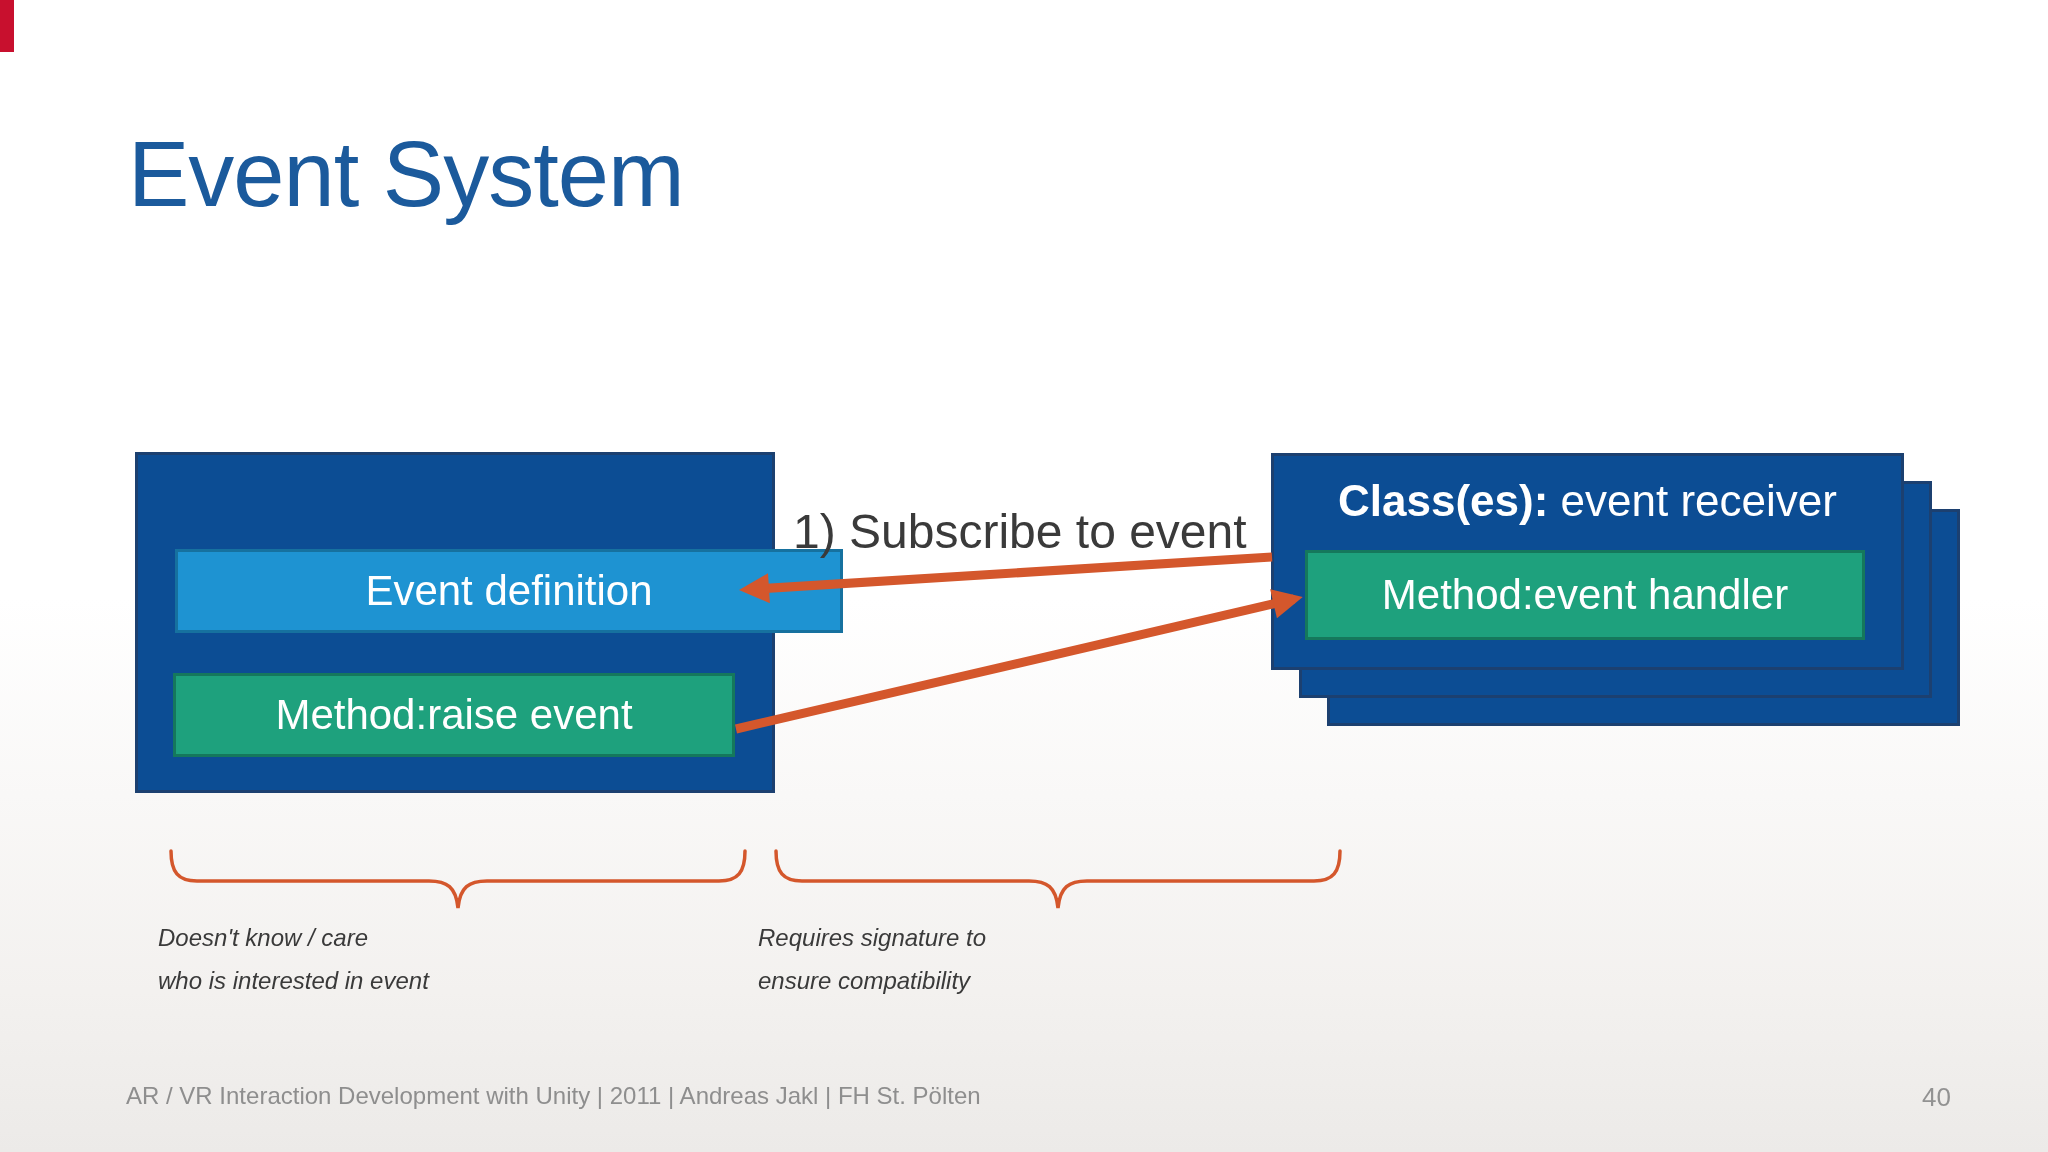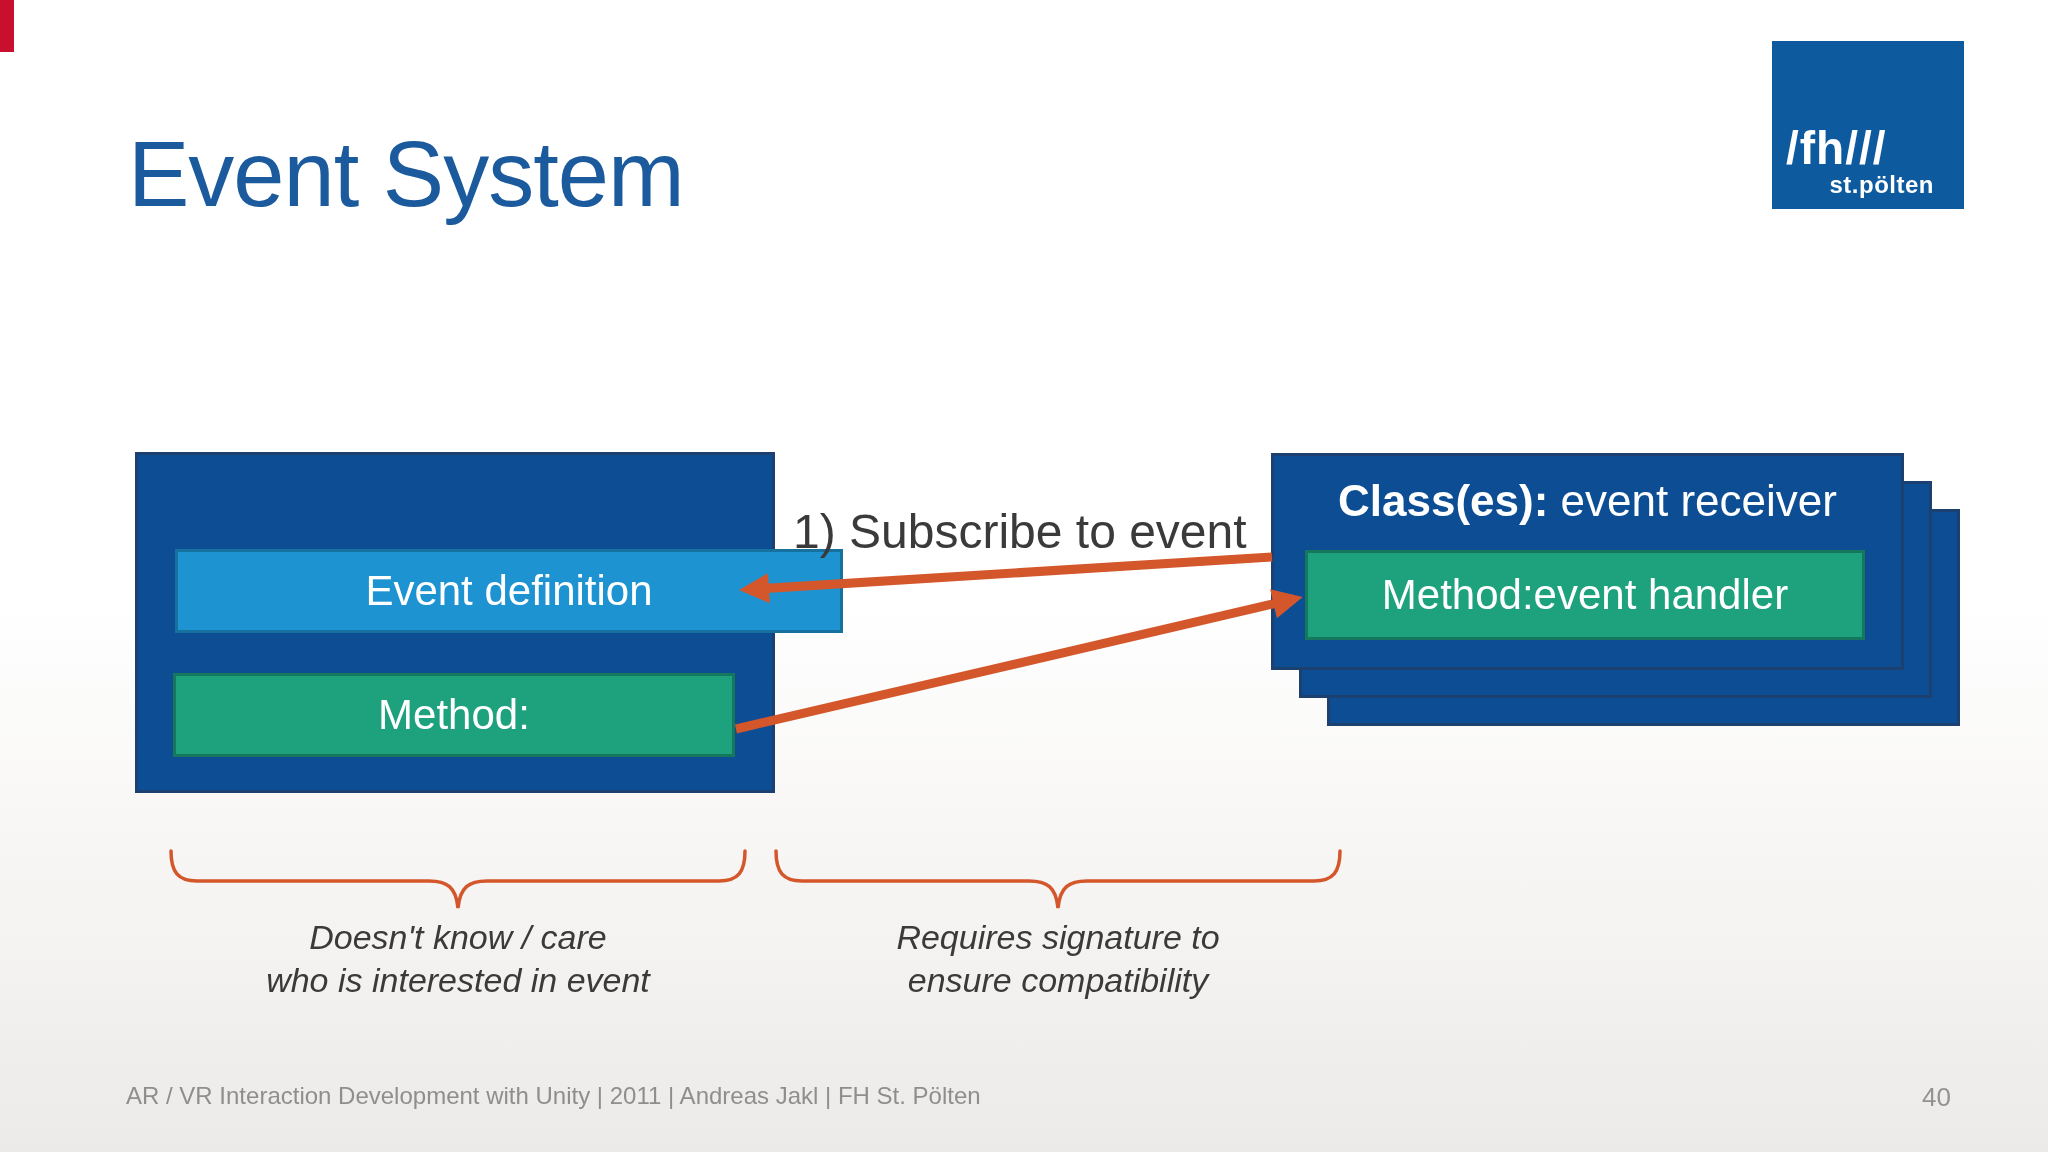--- a/index.html
+++ b/index.html
@@ -40,49 +40,46 @@
 
   
   .overlay { position:absolute; left:0; top:0; width:2048px; height:1152px; pointer-events:none; z-index:5; }
 
   
   .mid-label { position:absolute; color:#3A3A3A; font-weight:300; font-size:48px; line-height:64px; z-index:6; white-space:nowrap;text-align:right; }
   .label-subscribe { left:793px; top:500px; }
   .label-raised    { left:795px; top:708px; }
 
   
-  .caption { position:absolute; width:600px; text-align:center; color:#3A3A3A;
-             font-style:italic; font-weight:300; font-size:34px; line-height:43px; z-index:6; }
+  .caption { position:absolute; width:600px; color:#3A3A3A;
+             font-style:italic; font-weight:300; font-size:24px; line-height:43px; z-index:6; }
   .caption-left  { left:158px; top:916px; }
   .caption-right { left:758px; top:916px; }
 
   
   .footer { position:absolute; left:126px; top:1082px; color:#8E8E8E; font-size:24px; font-weight:300; letter-spacing:0px; }
   .page-num { position:absolute; left:1922px; top:1082px; color:#929292; font-size:26px; font-weight:300; }
 </style>
 </head>
 <body>
 
 <div class="slide">
 
   <div class="accent-bar"></div>
 
   <div class="title">Event System</div>
 
-  <div class="logo">
-    <div class="logo-fh">/fh///</div>
-    <div class="logo-city">st.pölten</div>
-  </div>
 
   <div class="bluebox sender-box">
     <div class="inner-box event-def">
         <span>Event definition</span>
       </div>
     <div class="inner-box raise-meth">
         <b>Method:</b>
+        <span> raise event</span>
       </div>
   </div>
 
   <div class="bluebox rcv-layer3"></div>
   <div class="bluebox rcv-layer2"></div>
   <div class="bluebox rcv-front">
     <div class="box-header"><b>Class(es):</b><span> event receiver</span></div>
     <div class="inner-box handler-meth">
         <b>Method:</b>
         <span> event handler</span>

